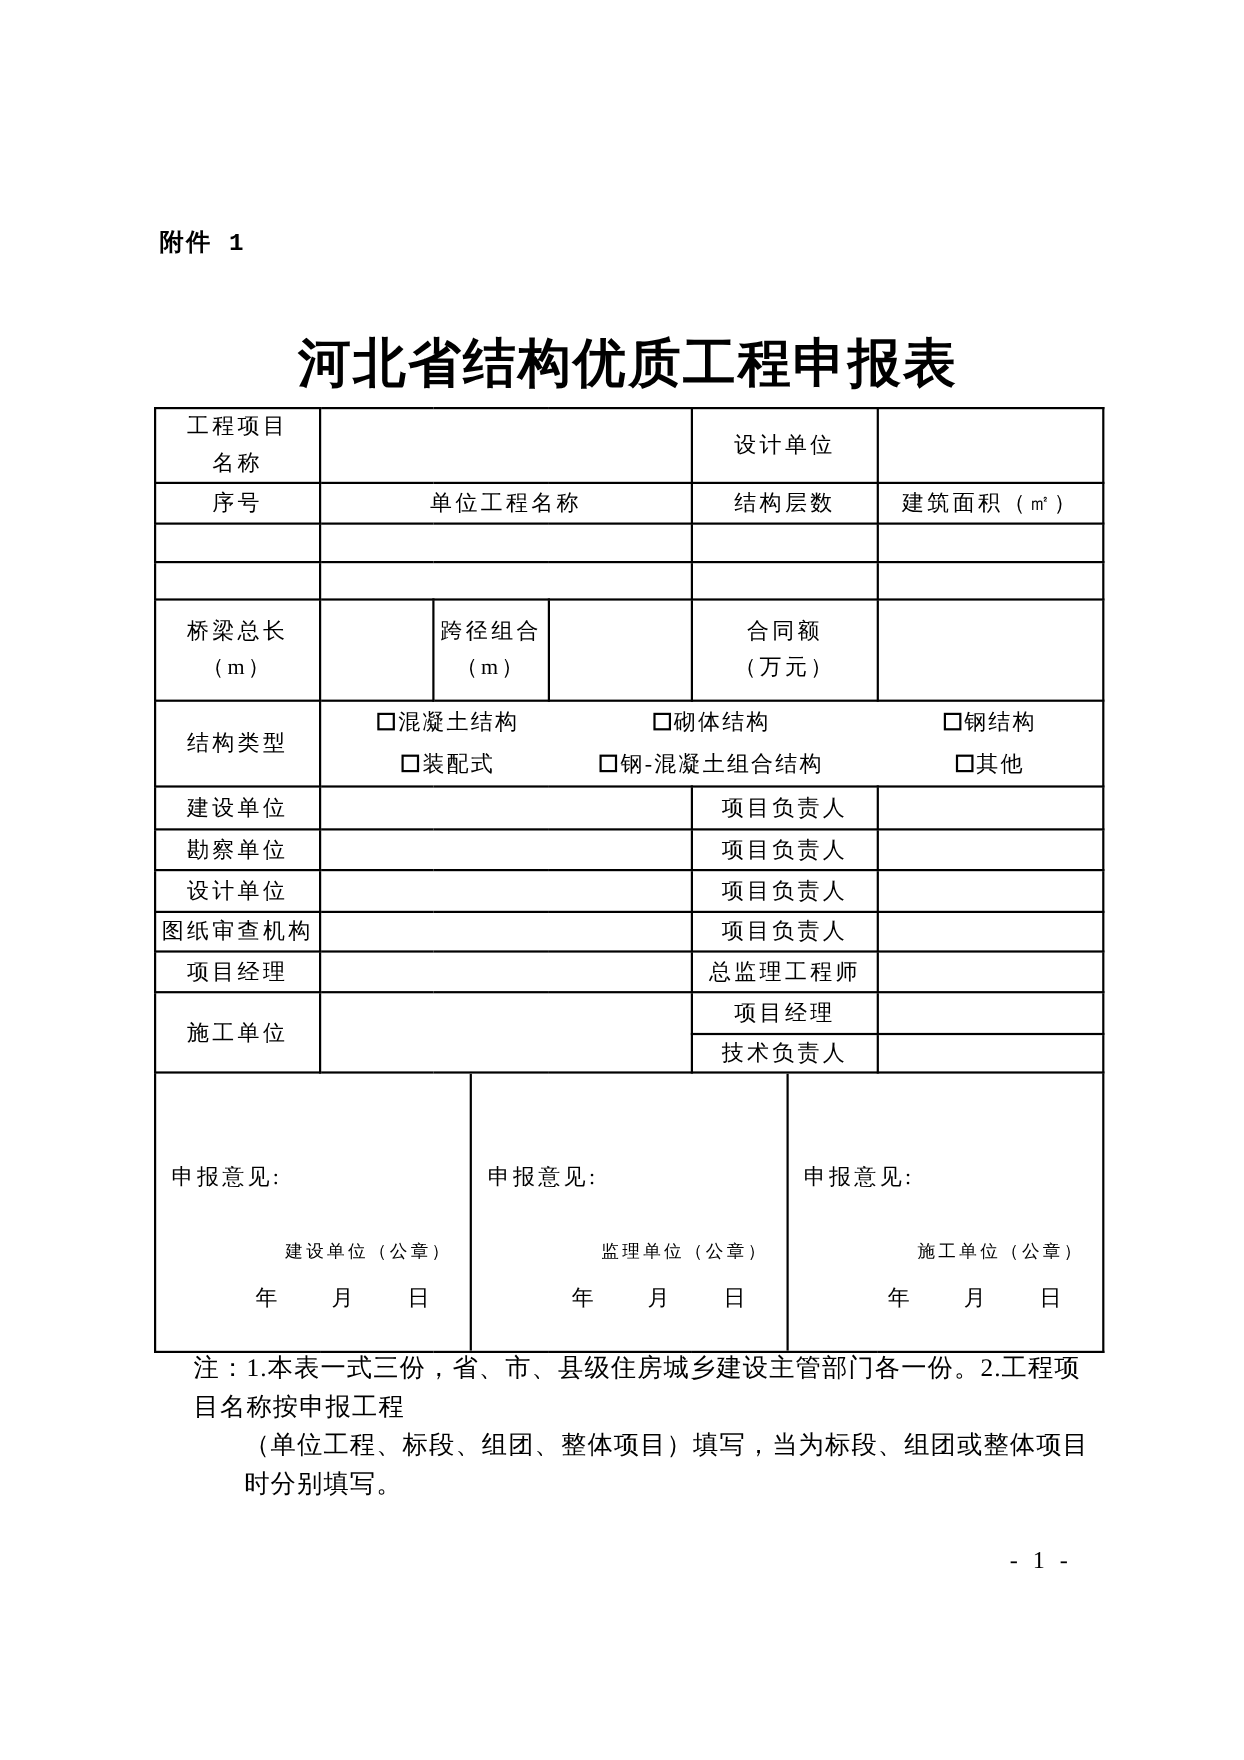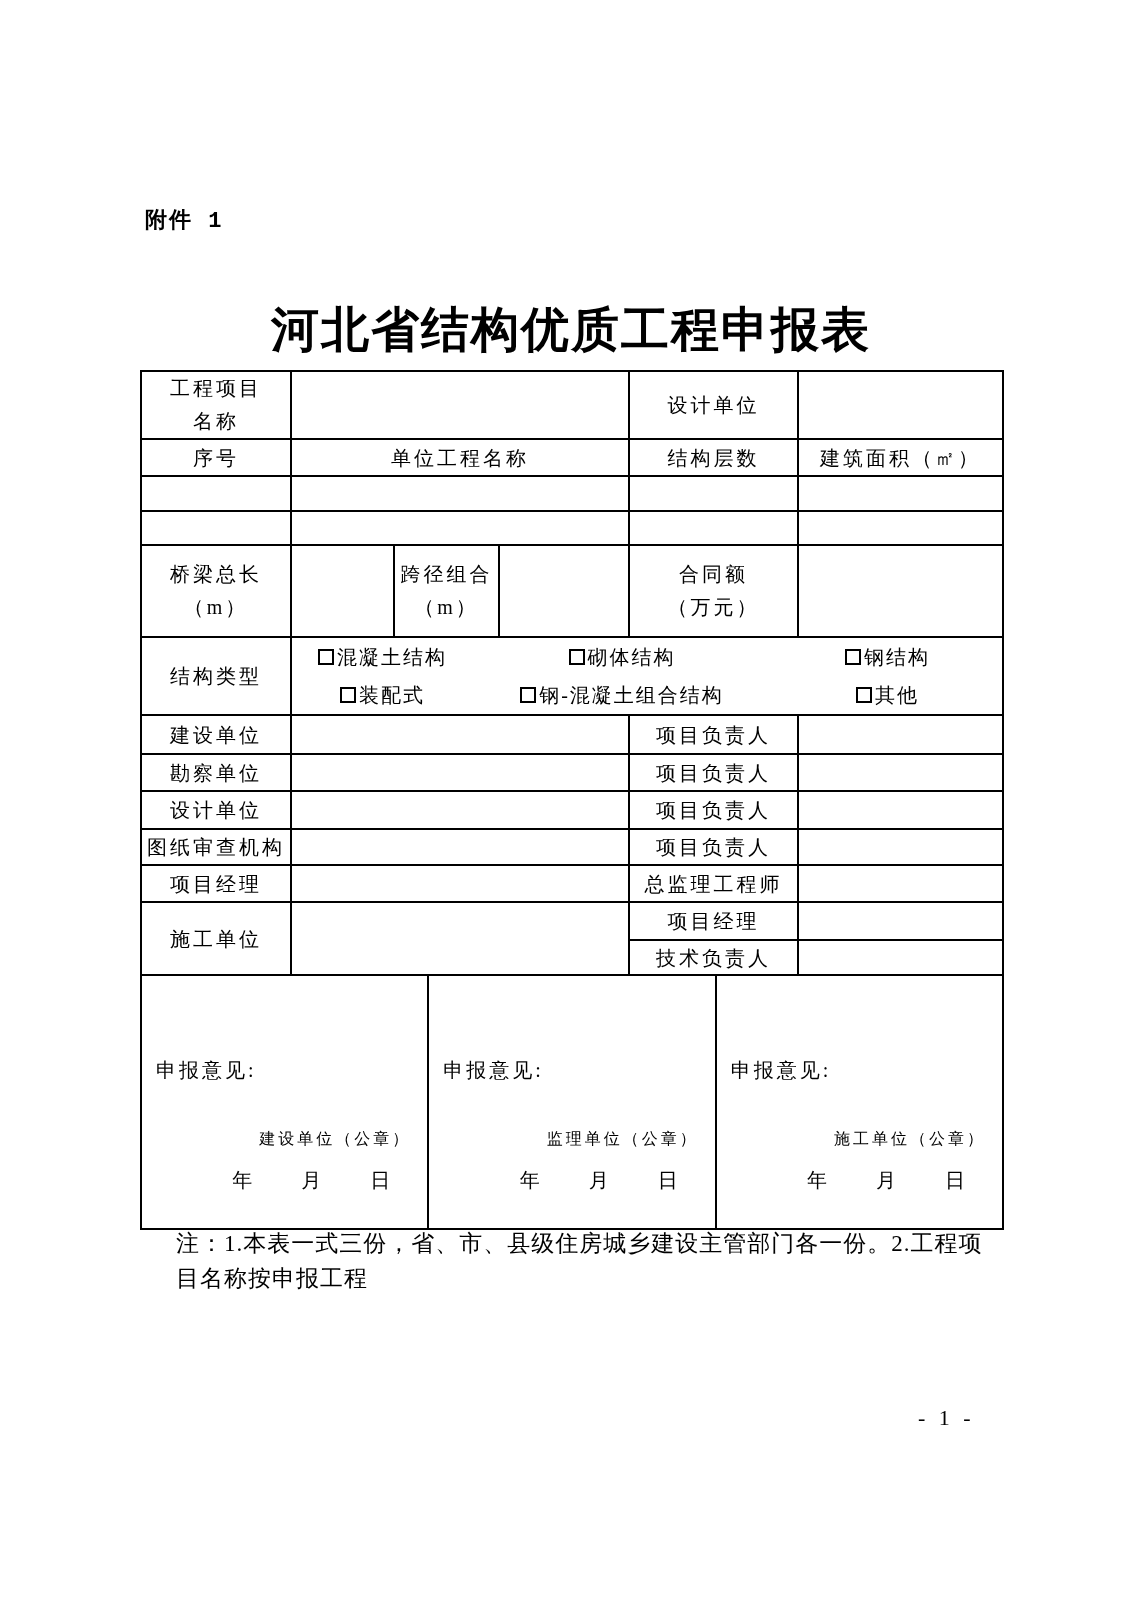--- a/index.html
+++ b/index.html
@@ -29,21 +29,21 @@
     border:2px solid #000;
     font-size:20px; letter-spacing:3px; line-height:1.6;
     text-align:center; vertical-align:middle;
     padding:0; overflow:hidden;
   }
   .two-line div { line-height:33px; }
   
   td.opts-cell { text-align:left; }
   .opts {
     display:grid; grid-template-columns:177px 302px 1fr;
-    padding-left:2px; row-gap:6px; letter-spacing:2px;
+    padding-left:27px; row-gap:6px; letter-spacing:2px;
   }
   .opt { white-space:nowrap; }
   .cb {
     display:inline-block; width:16px; height:16px;
     border:2px solid #000; margin-right:3px; vertical-align:-1px;
     background:#fff;
   }
   
   td.opinion-cell { padding:0; }
   .op-wrap { display:flex; width:100%; height:252px;text-align:right; }
@@ -204,17 +204,18 @@
             <div class="op-date">年　　月　　日</div>
           </div>
         </div>
       </td>
     </tr>
   </tbody>
     </table>
 
   <div class="note">
     <div>注：1.本表一式三份，省、市、县级住房城乡建设主管部门各一份。2.工程项目名称按申报工程</div>
+    <div class="note-line2">（单位工程、标段、组团、整体项目）填写，当为标段、组团或整体项目时分别填写。</div>
   </div>
 
   <div class="page-number">- 1 -</div>
 
 </div>
 
 </body></html>

